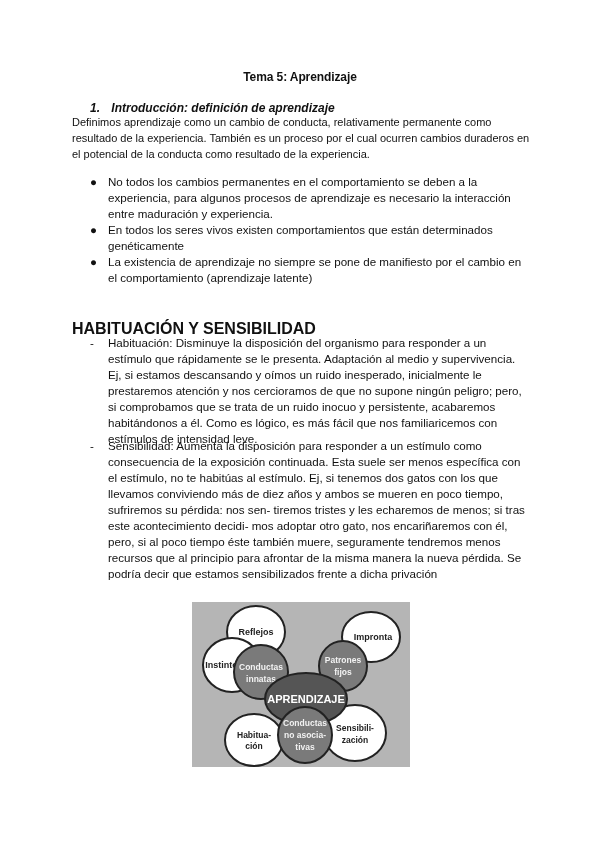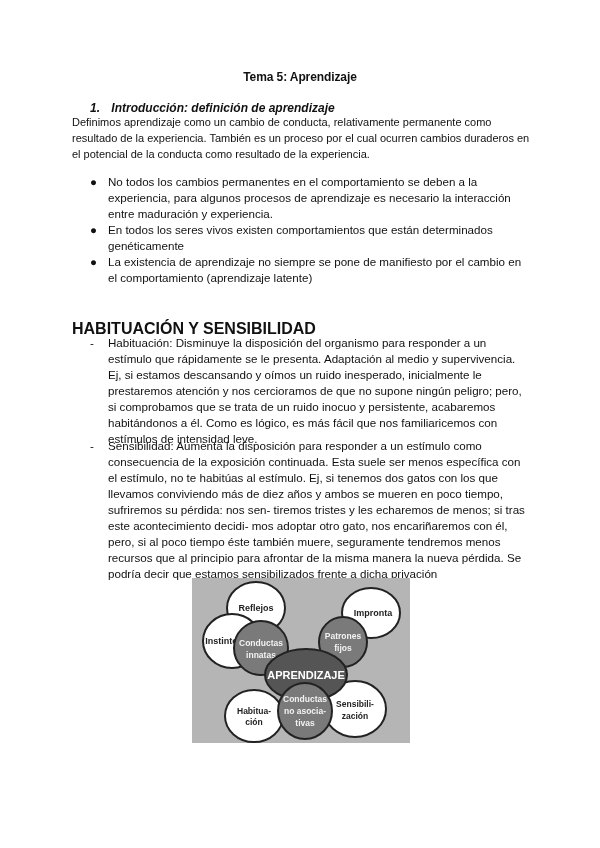--- a/index.html
+++ b/index.html
@@ -9,21 +9,21 @@
   .title { position: absolute; top: 70px; left: 0; width: 600px; text-align: center;
            font-weight: bold; font-size: 12px; letter-spacing: -0.1px; }
   .h1 { position: absolute; left: 90px; font-weight: bold; font-size: 12px; font-style: italic; }
   .h1 .num { display: inline-block; width: 18px; }
   .para { position: absolute; left: 72px; width: 460px; font-size: 11px; line-height: 16px; }
   .list { position: absolute; left: 72px; width: 460px; margin: 0; padding: 0; list-style: none;
           font-size: 11.6px; line-height: 16px; }
   .list li { position: relative; padding-left: 36px; }
   .list .marker { position: absolute; left: 18px; top: 0; }
   .caps { position: absolute; left: 72px; top: 320px; font-weight: bold; font-size: 16px; }
-  .diagram { position: absolute; left: 192px; top: 578px; width: 218px; height: 165px;
+  .diagram { position: absolute; left: 192px; top: 602px; width: 218px; height: 165px;
              background: #15803d; overflow: hidden; }
   .diagram svg { display: block; }
 </style>
 </head>
 <body>
 
 <div class="page">
 
   <div class="title">Tema 5: Aprendizaje</div>
 

